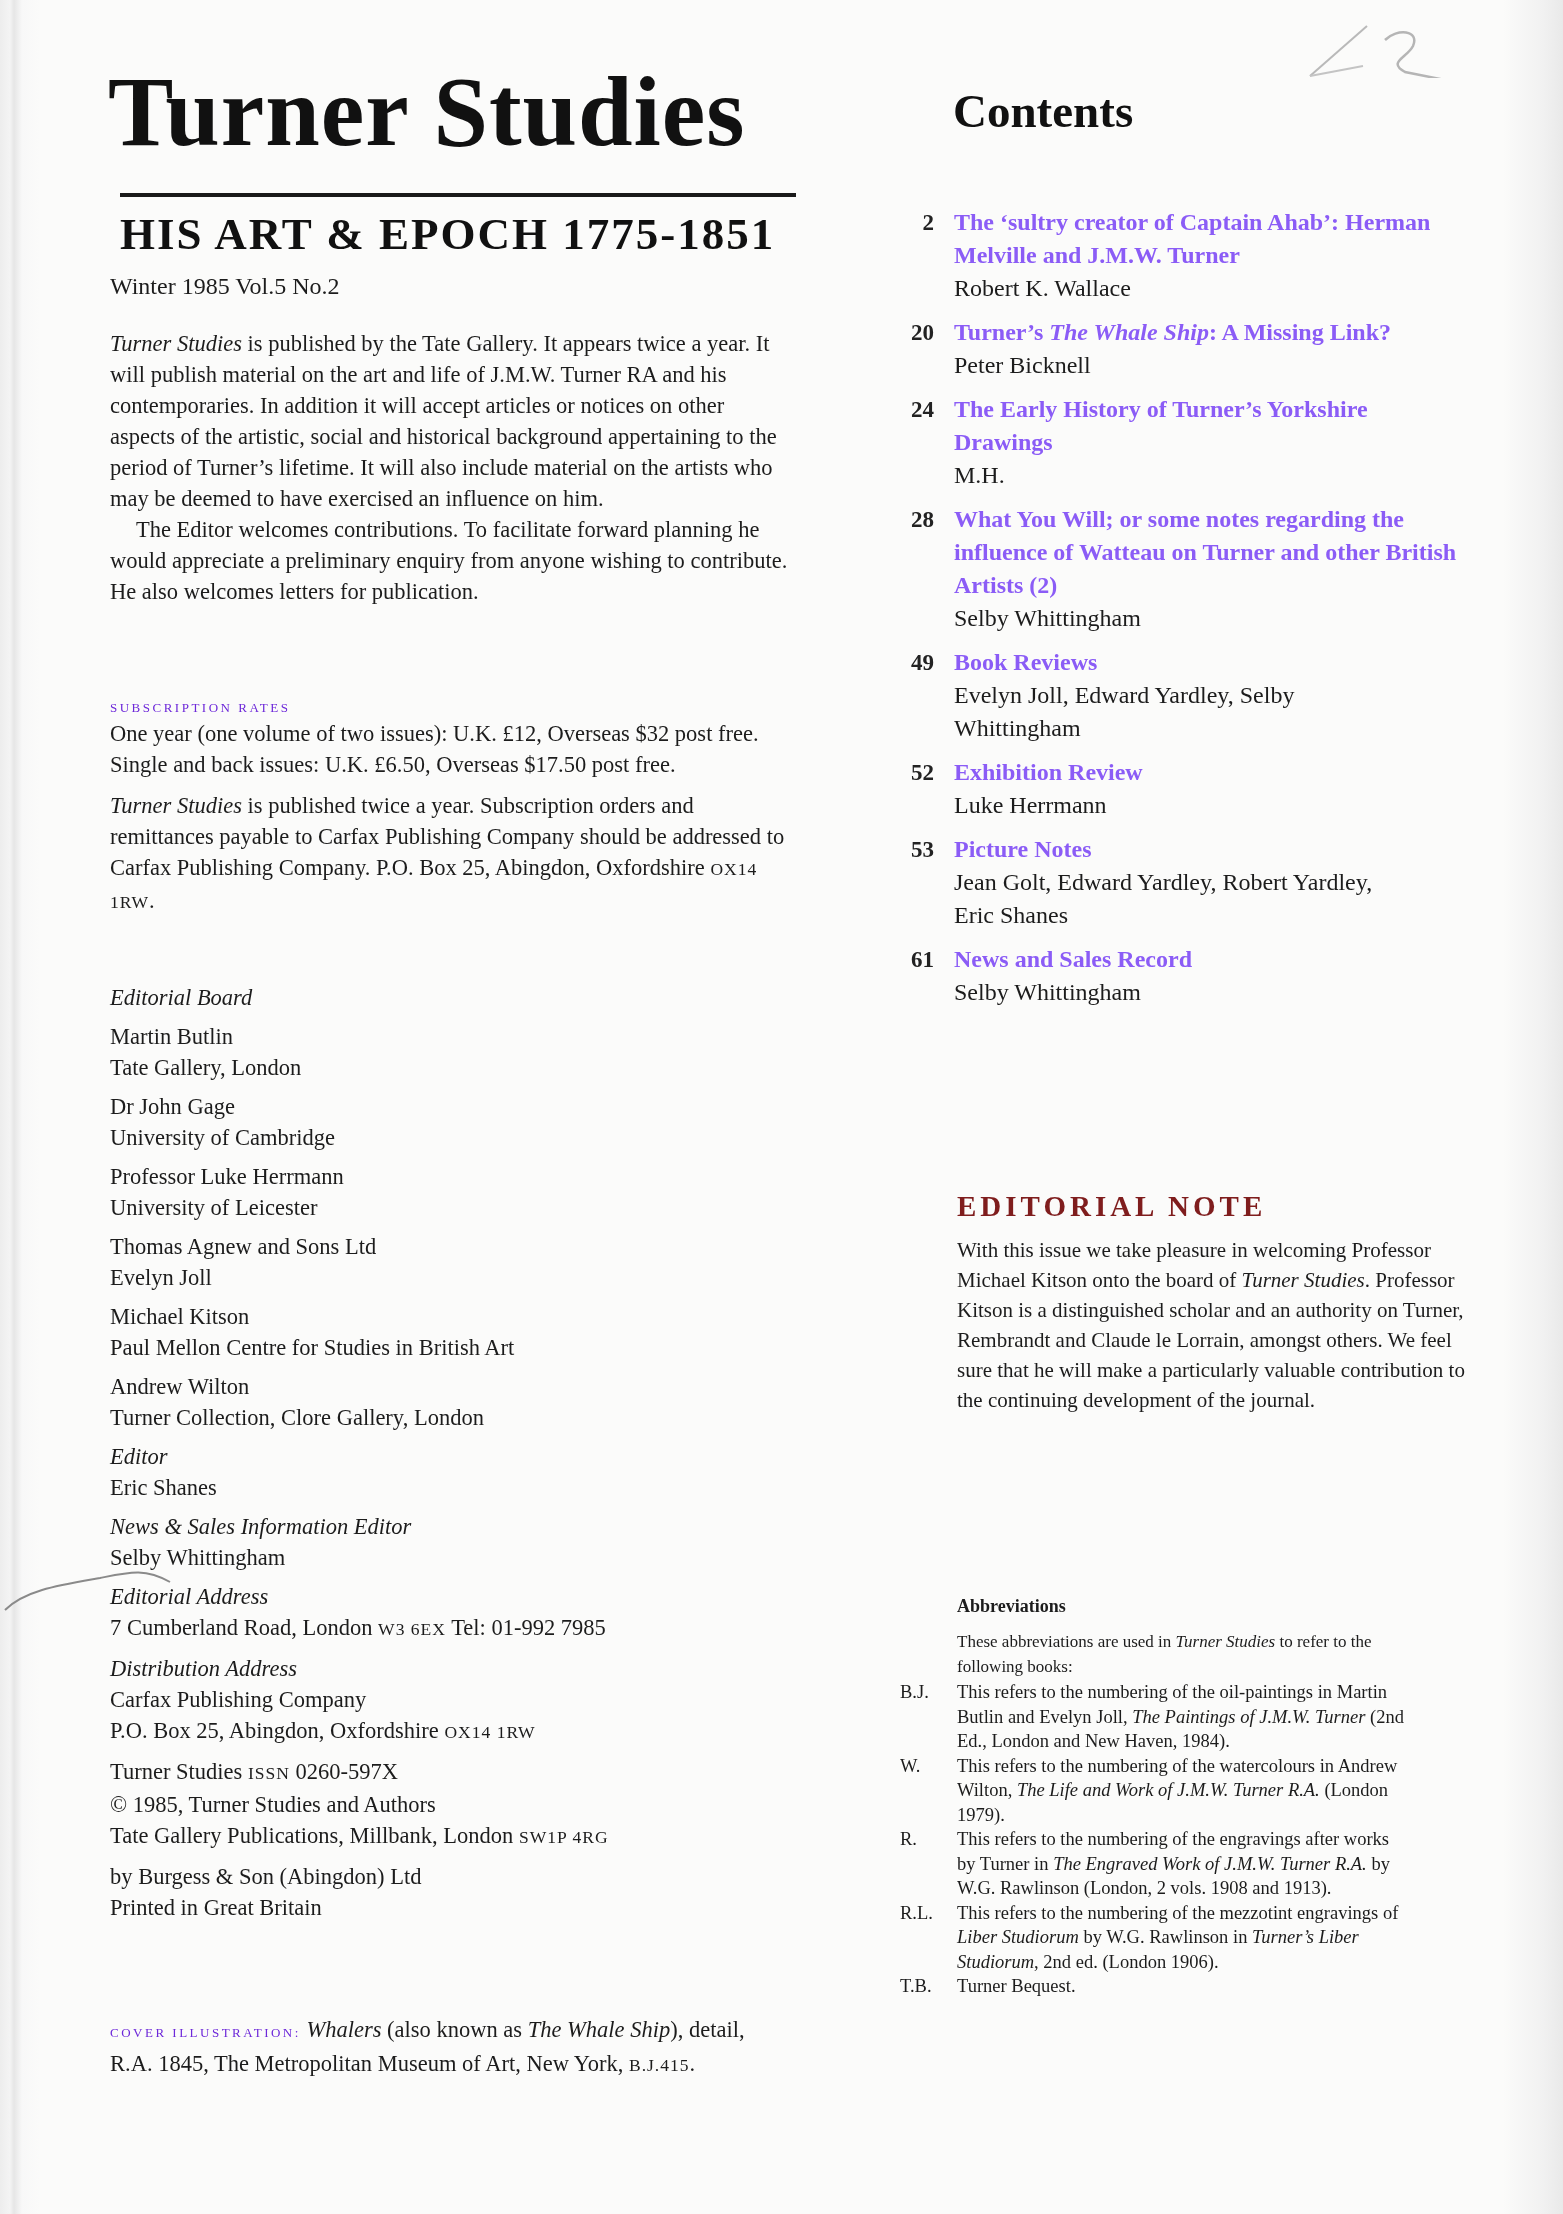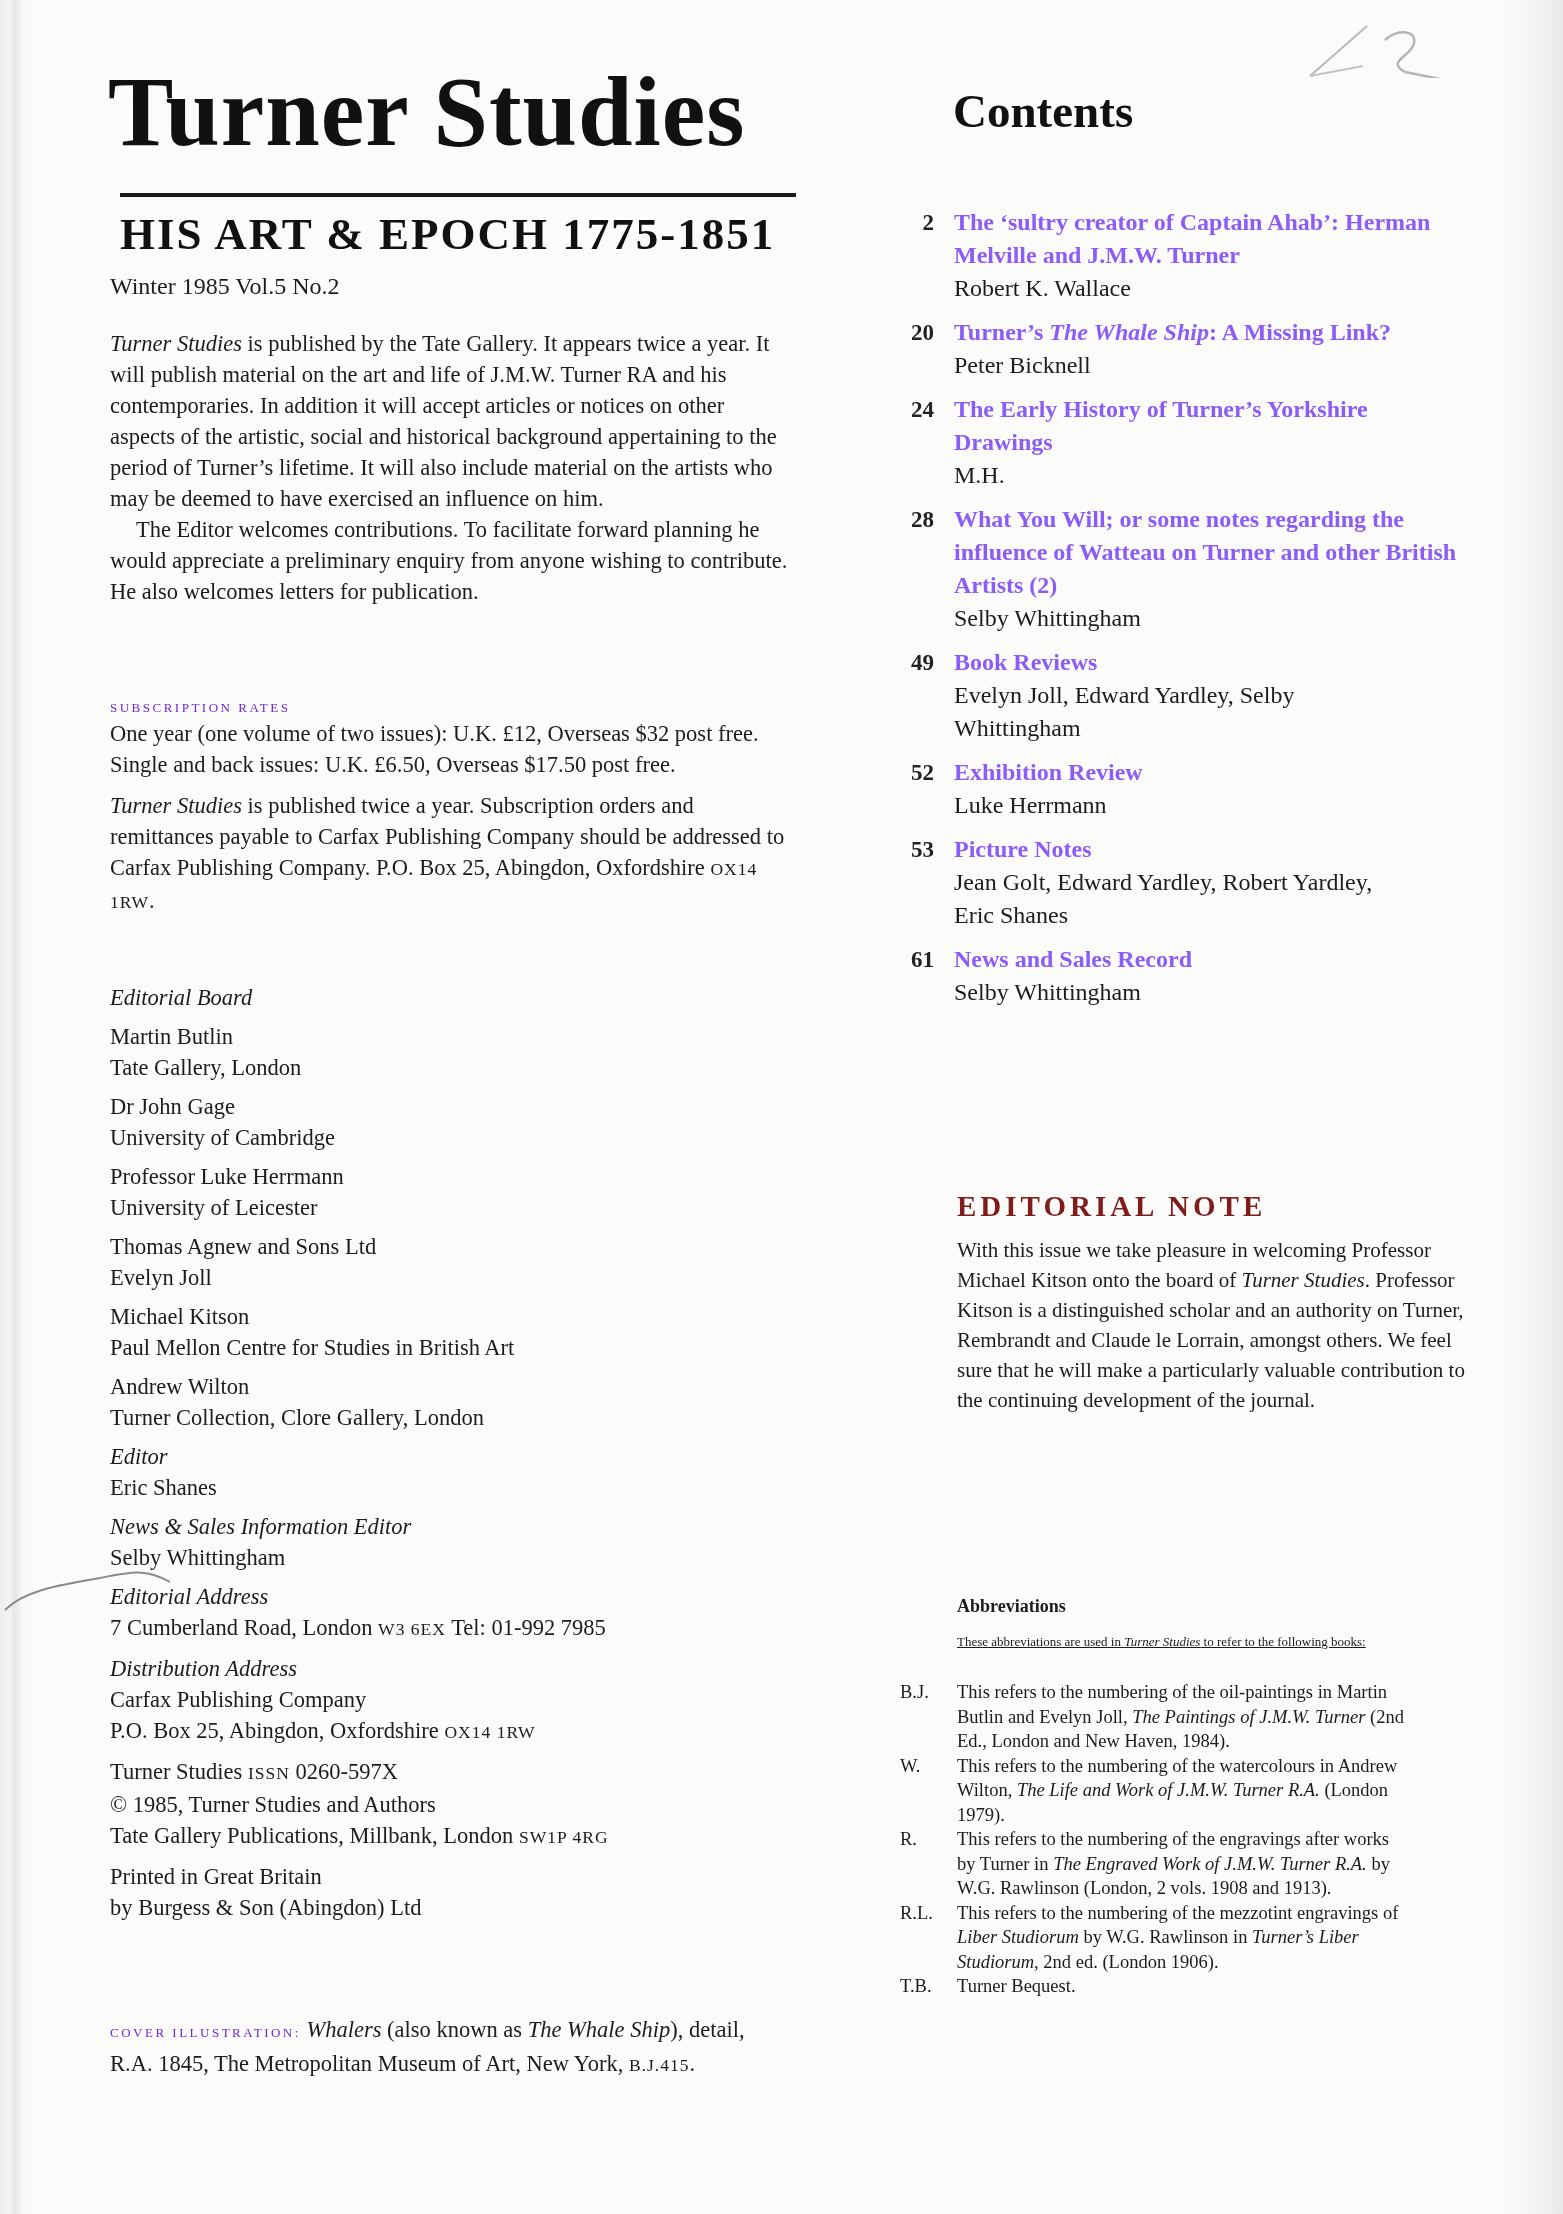--- a/index.html
+++ b/index.html
@@ -50,21 +50,21 @@
   .toc-item { display: flex; margin-bottom: 11px; }
   .toc-page { width: 54px; text-align: right; padding-right: 20px; font-size: 23px; line-height: 33px; font-weight: bold; color: #222; box-sizing: border-box; }
   .toc-body { flex: 1; }
   .toc-title { font-size: 24px; line-height: 33px; font-weight: bold; color: #8b5cf6; }
   .toc-author { font-size: 24px; line-height: 33px; }
 
   .ed-note-heading { left: 957px; top: 1190px; font-size: 29px; font-weight: bold; letter-spacing: 4px; color: #7f1d1d; }
   .ed-note-body { left: 957px; top: 1235px; width: 520px; font-size: 21px; line-height: 30px; }
 
   .abbr-heading { left: 957px; top: 1596px; font-size: 18px; font-weight: bold; }
-  .abbr-intro { left: 957px; top: 1630px; width: 470px; font-size: 13px; line-height: 24.5px; text-decoration: underline; }
+  .abbr-intro { left: 957px; top: 1630px; width: 470px; font-size: 17px; line-height: 24.5px; }
   .abbr-list { left: 900px; top: 1680px; width: 540px; }
   .abbr-row { display: flex; font-size: 18.5px; line-height: 24.5px; }
   .abbr-key { width: 57px; flex: none; }
   .abbr-val { flex: 1; }
 
   .pencil-mark { left: 1305px; top: 18px; width: 140px; height: 60px; }
   .scratch-mark { left: 0; top: 1560px; width: 210px; height: 60px; }
 </style>
 </head>
 <body>
@@ -141,22 +141,22 @@
       <div class="it">Distribution Address</div>
       <div>Carfax Publishing Company</div>
       <div><span>P.O. Box 25, Abingdon, Oxfordshire </span><span class="sc">OX14 1RW</span></div>
     </div>
   <div class="board-entry">
     <div><span>Turner Studies </span><span class="sc">ISSN</span><span> 0260-597X</span></div>
     <div>© 1985, Turner Studies and Authors</div>
     <div><span>Tate Gallery Publications, Millbank, London </span><span class="sc">SW1P 4RG</span></div>
   </div>
   <div class="board-entry">
+      <div>by Burgess &amp; Son (Abingdon) Ltd</div>
       <div>Printed in Great Britain</div>
-      <div>by Burgess &amp; Son (Abingdon) Ltd</div>
     </div>
 </div>
 
 <div class="abs left-col body-text" style="top:2014px;">
   <span class="caps-label">COVER ILLUSTRATION:</span>
   <span class="it">Whalers</span><span> (also known as </span><span class="it">The Whale Ship</span><span>), detail, R.A. 1845, The Metropolitan Museum of Art, New York, </span><span class="sc">B.J.415</span><span>.</span>
 </div>
 
 <div class="abs contents-heading">Contents</div>
 

